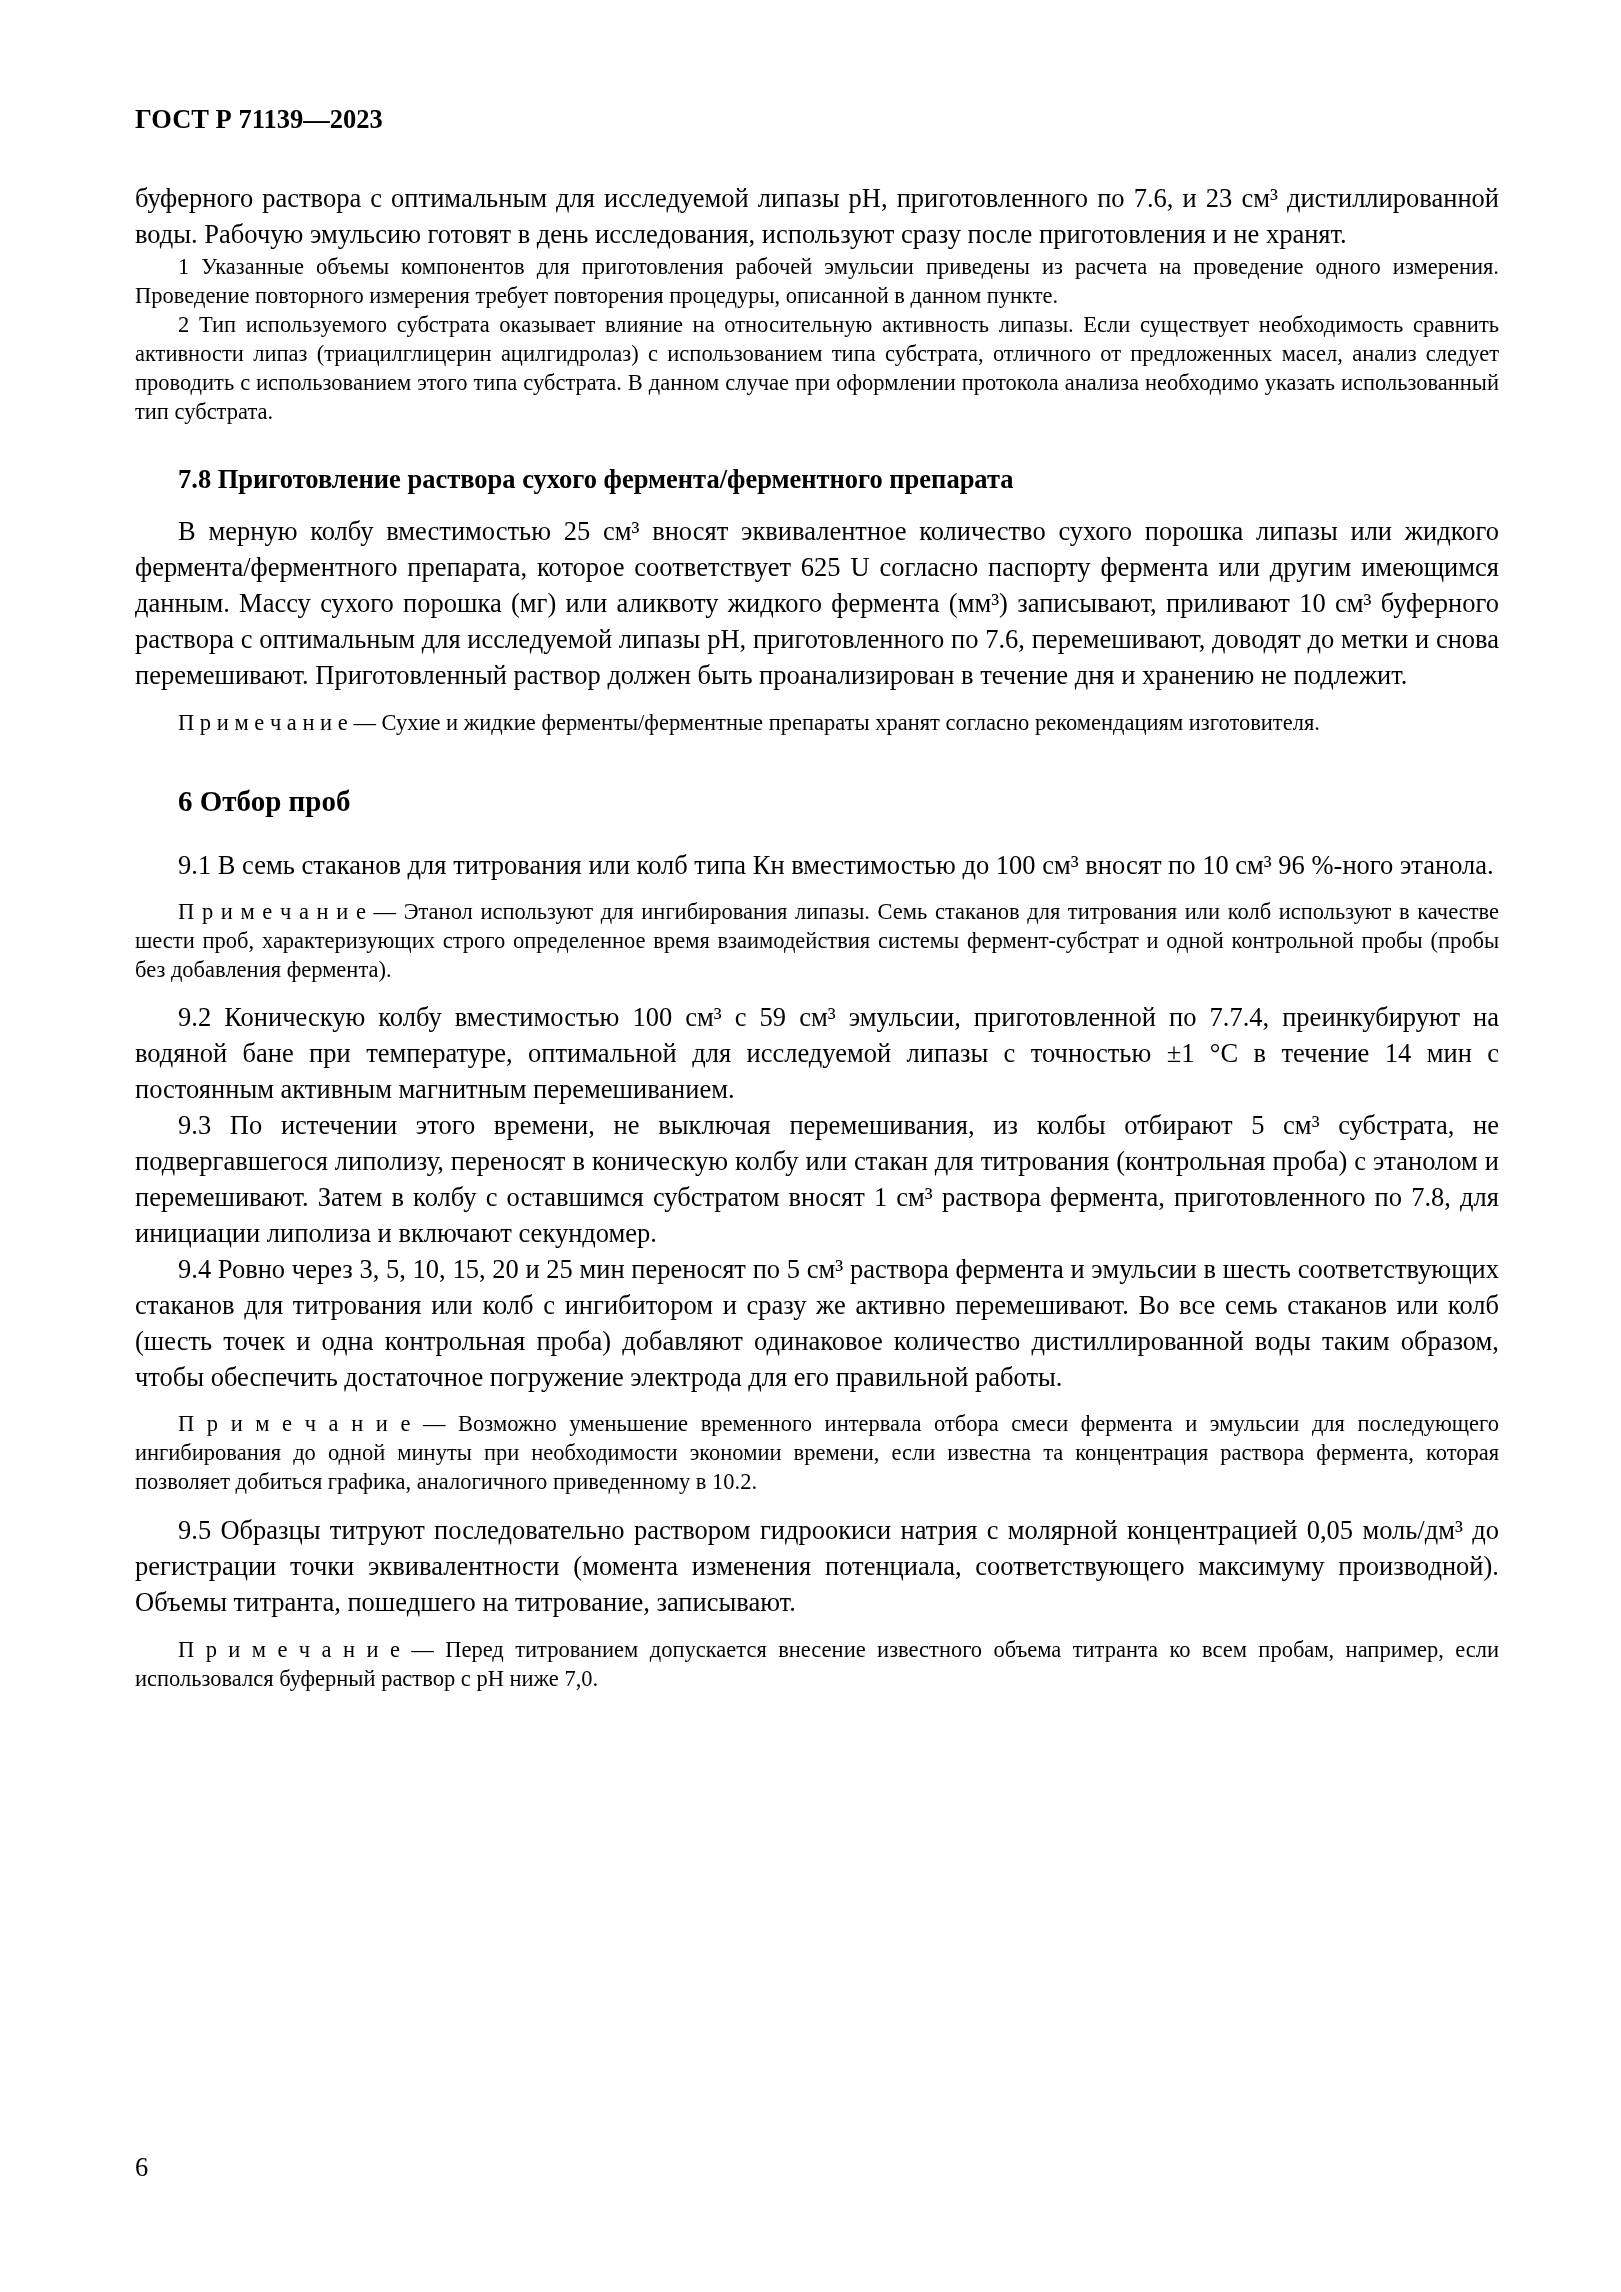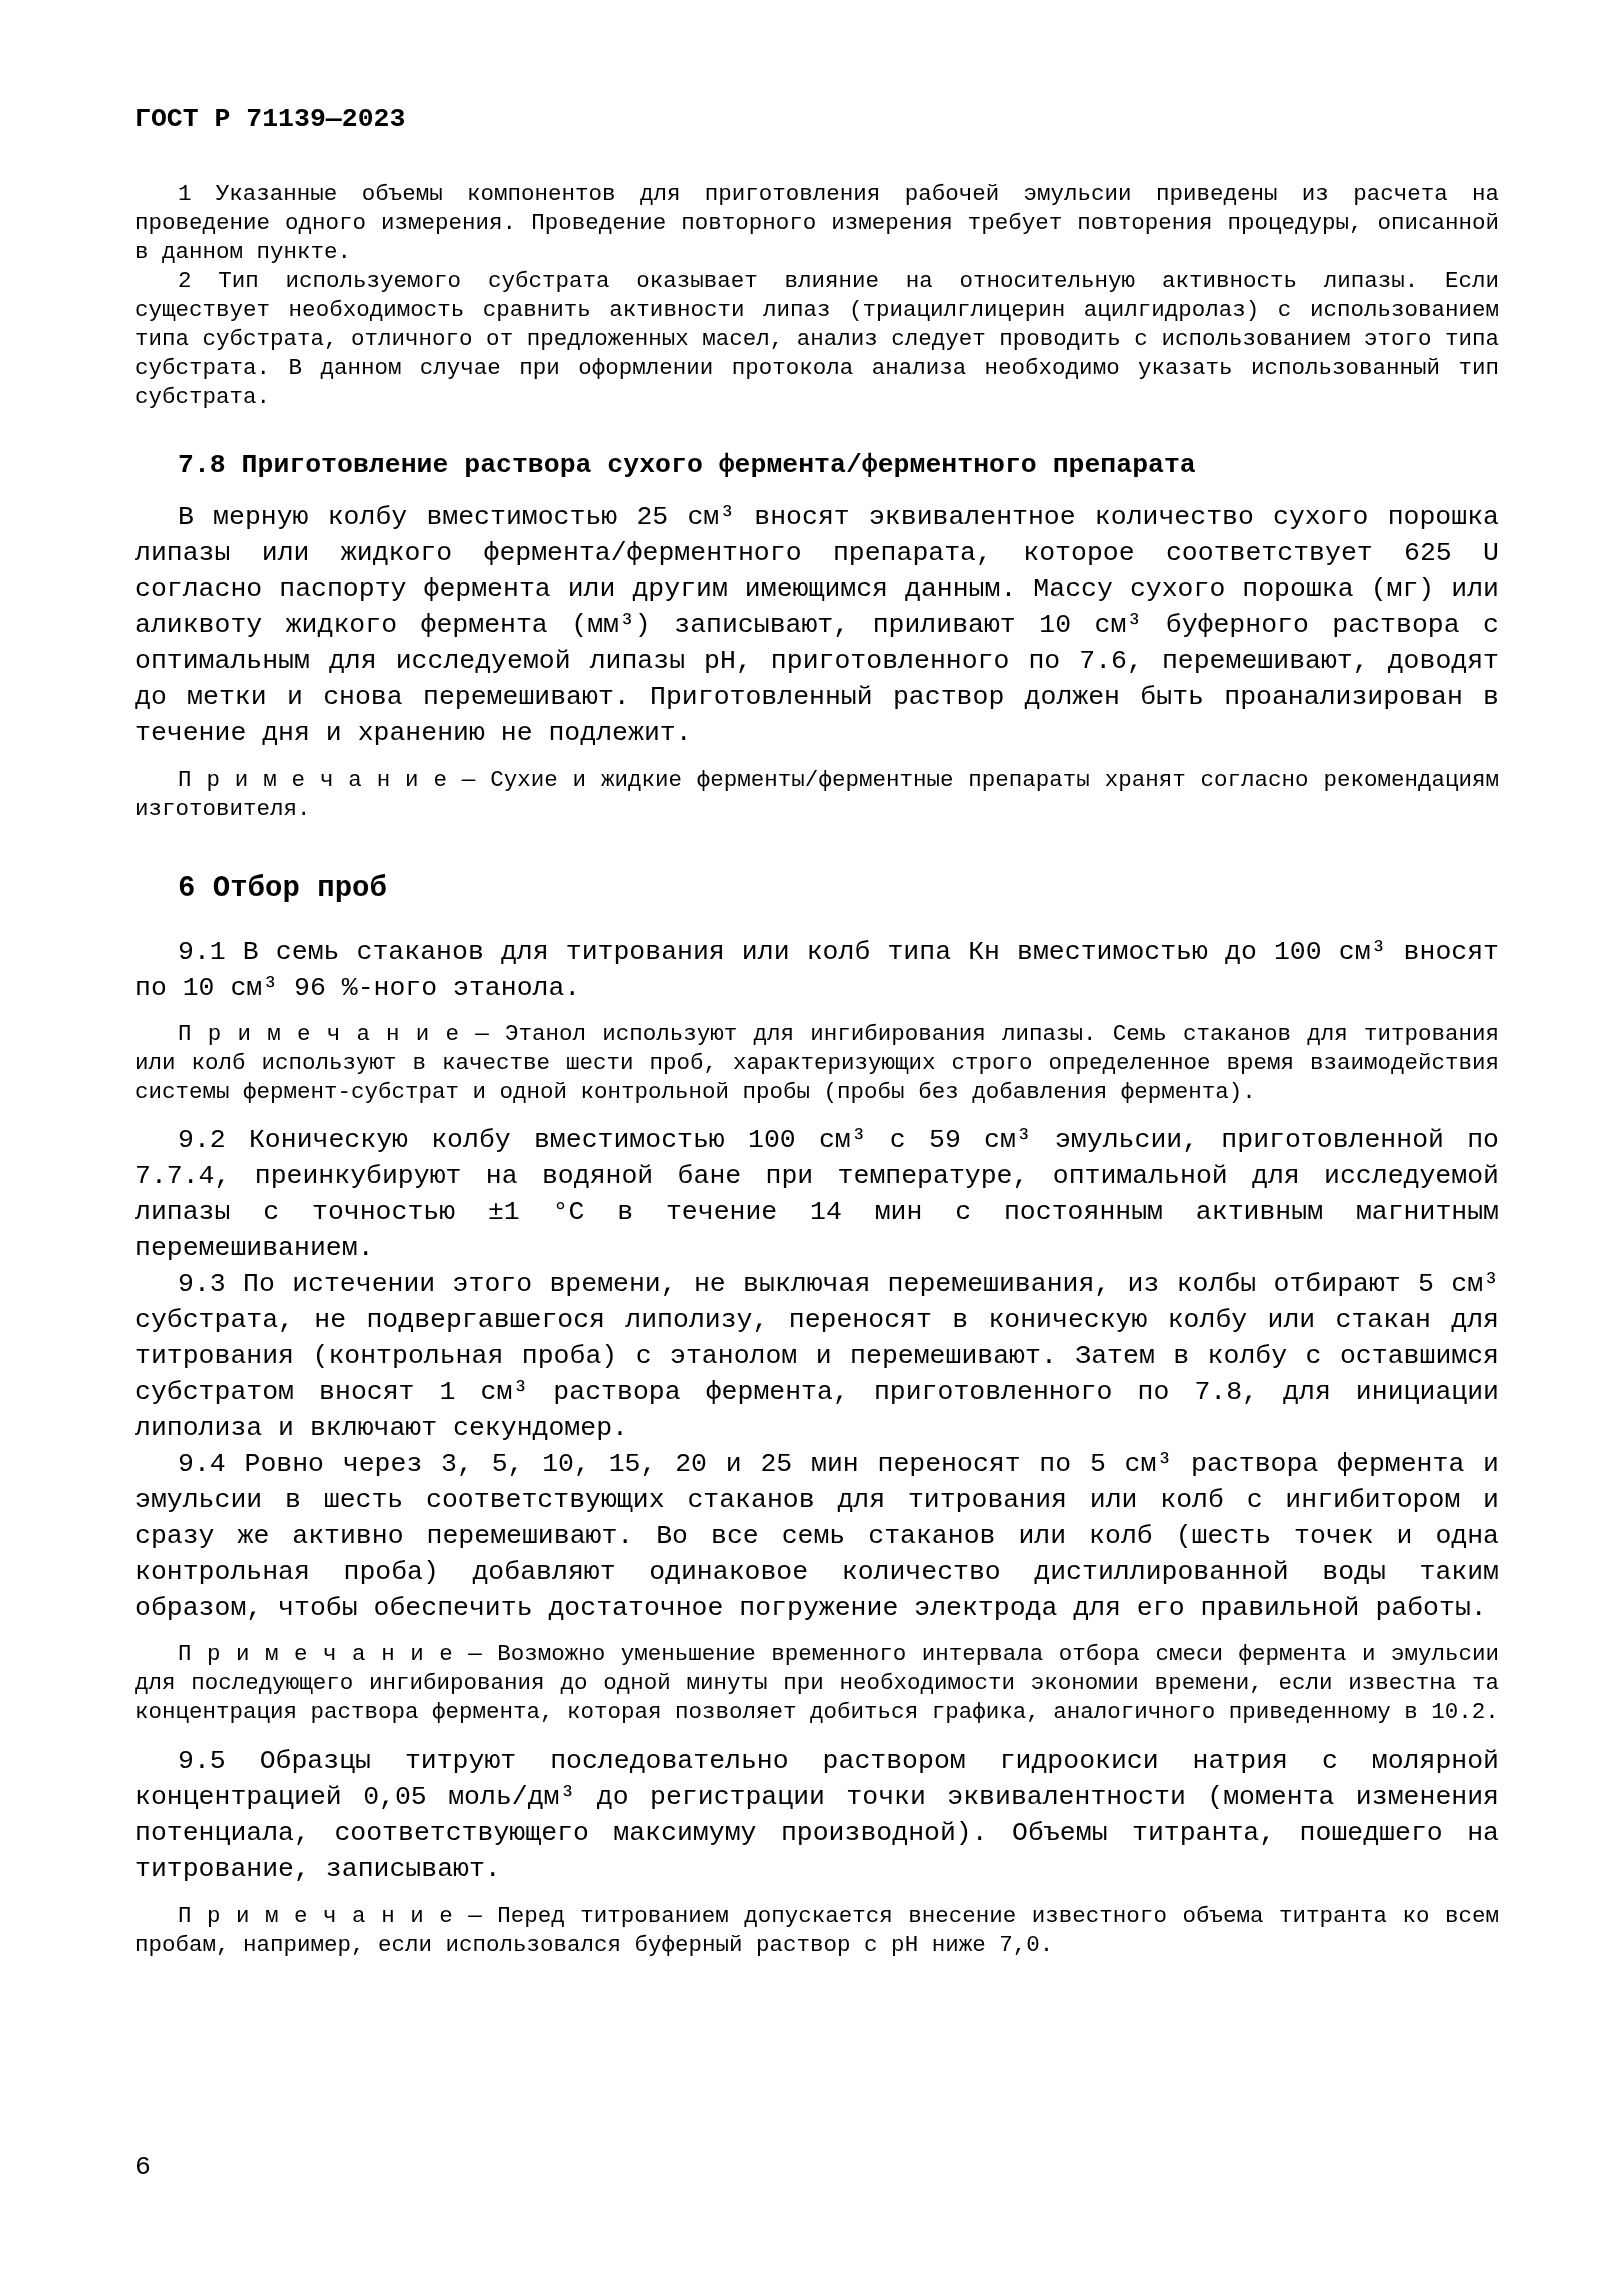--- a/index.html
+++ b/index.html
@@ -3,21 +3,21 @@
 <meta charset="utf-8">
 <style>
   * { margin: 0; padding: 0; box-sizing: border-box; }
   html, body { background: #ffffff; }
   .page {
     position: relative;
     width: 1621px;
     height: 2293px;
     background: #ffffff;
     color: #000000;
-    font-family: Liberation Mono, monospace;
+    font-family: Liberation Serif, serif;
     overflow: hidden;
   }
   .content {
     position: absolute;
     left: 135px;
     top: 101px;
     width: 1364px;
   }
   .doc-header {
     font-size: 26.5px;
@@ -70,20 +70,21 @@
   }
 </style>
 </head>
 <body>
 
 <div class="page">
   <div class="content">
 
     <div class="doc-header">ГОСТ Р 71139—2023</div>
 
+    <p class="body-p">буферного раствора с оптимальным для исследуемой липазы pH, приготовленного по 7.6, и 23 см³ дистиллированной воды. Рабочую эмульсию готовят в день исследования, используют сразу после приготовления и не хранят.</p>
 
     <p class="note">1 Указанные объемы компонентов для приготовления рабочей эмульсии приведены из расчета на проведение одного измерения. Проведение повторного измерения требует повторения процедуры, описанной в данном пункте.</p>
     <p class="note">2 Тип используемого субстрата оказывает влияние на относительную активность липазы. Если существует необходимость сравнить активности липаз (триацилглицерин ацилгидролаз) с использованием типа субстрата, отличного от предложенных масел, анализ следует проводить с использованием этого типа субстрата. В данном случае при оформлении протокола анализа необходимо указать использованный тип субстрата.</p>
 
     <h3 class="sub-heading">7.8 Приготовление раствора сухого фермента/ферментного препарата</h3>
     <p class="body-p indent mt-para">В мерную колбу вместимостью 25 см³ вносят эквивалентное количество сухого порошка липазы или жидкого фермента/ферментного препарата, которое соответствует 625 U согласно паспорту фермента или другим имеющимся данным. Массу сухого порошка (мг) или аликвоту жидкого фермента (мм³) записывают, приливают 10 см³ буферного раствора с оптимальным для исследуемой липазы pH, приготовленного по 7.6, перемешивают, доводят до метки и снова перемешивают. Приготовленный раствор должен быть проанализирован в течение дня и хранению не подлежит.</p>
     <p class="note mt-note-lg">П р и м е ч а н и е  — Сухие и жидкие ферменты/ферментные препараты хранят согласно рекомендациям изготовителя.</p>
 
     <h2 class="big-heading mt-bigheading">6 Отбор проб</h2>
 

